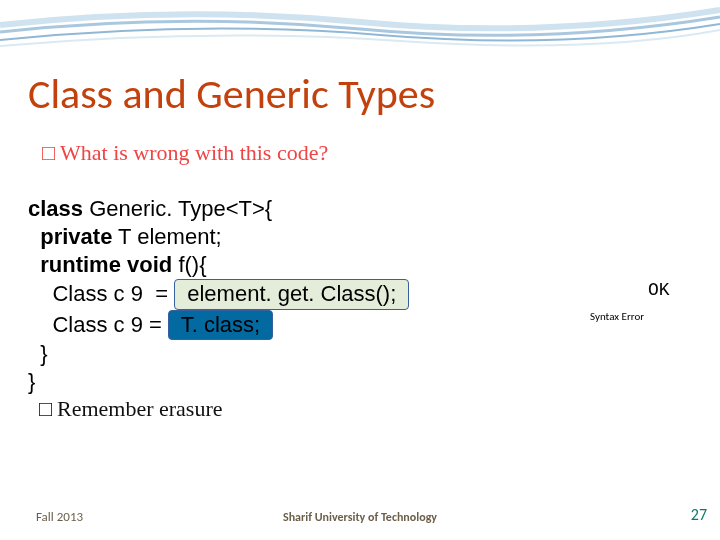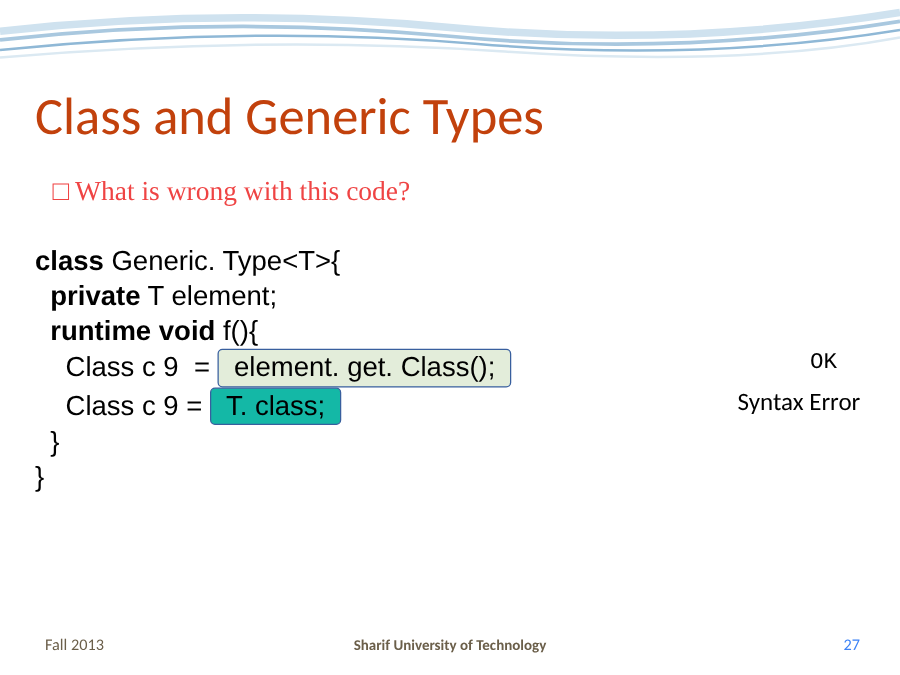--- a/index.html
+++ b/index.html
@@ -40,25 +40,25 @@
   .code-area .kw { font-weight: bold; }
   .code-area .line { white-space: pre; position: relative; }
   .highlight-box {
     display: inline-block;
     border: 1.5px solid #385f9e;
     border-radius: 4px;
     padding: 0 6px;
     position: relative;
   }
   .hl-ok { background: #e3edda; }
-  .hl-err { background: #14b8a6; }
+  .hl-err { background: #0369a1; }
   .annot {
     position: absolute;
     font-family: Calibri, Arial, sans-serif;
-    font-size: 20px;
+    font-size: 11px;
   }
   .annot-ok { top: 280px; left: 648px; font-family:'Courier New',monospace; font-size:18px; }
   .annot-err { top: 310px; left: 590px; }
   .bullets-bottom {
     position: absolute;
     top: 396px; left: 28px;
     font-size: 22px;
     color: #111;
   }
   .bullets-bottom .line { white-space: pre; }
@@ -74,24 +74,24 @@
     position: absolute;
     bottom: 16px; left: 0; width: 720px;
     text-align: center;
     font-family: Calibri, Arial, sans-serif;
     font-size: 12px;
     font-weight: bold;
     color: #6b5f4a;
   }
   .footer-right {
     position: absolute;
-    bottom: 16px; right: 32px;
+    bottom: 16px; right: 13px;
     font-family: Calibri, Arial, sans-serif;
-    font-size: 13px;
-    color: #3b82f6;
+    font-size: 16px;
+    color: #0f766e;
   }
 </style>
 </head>
 <body>
 
 <svg class="swoosh" viewBox="0 0 720 70" preserveAspectRatio="none">
   <path d="M0 25 Q 180 5 360 22 T 720 10" stroke="#cfe2ef" stroke-width="6" fill="none"></path>
   <path d="M0 32 Q 180 12 360 29 T 720 17" stroke="#a9c8df" stroke-width="3" fill="none"></path>
   <path d="M0 40 Q 200 20 380 35 T 720 24" stroke="#8fb8d6" stroke-width="2" fill="none"></path>
   <path d="M0 46 Q 210 28 400 41 T 720 30" stroke="#dbe9f2" stroke-width="2" fill="none"></path>
@@ -110,17 +110,18 @@
   <div class="line"><span>    Class c 9  = </span><span class="highlight-box hl-ok"> element. get. Class(); </span></div>
   <div class="line"><span>    Class c 9 = </span><span class="highlight-box hl-err"> T. class; </span></div>
   <div class="line">  }</div>
   <div class="line">}</div>
 </div>
 
 <div class="annot annot-ok">OK</div>
 <div class="annot annot-err">Syntax Error</div>
 
 <div class="bullets-bottom">
+  <div class="line">  <span class="box">□</span><span>Remember erasure</span></div>
 </div>
 
 <div class="footer-left">Fall 2013</div>
 <div class="footer-center">Sharif University of Technology</div>
 <div class="footer-right">27</div>
 
 </body></html>

